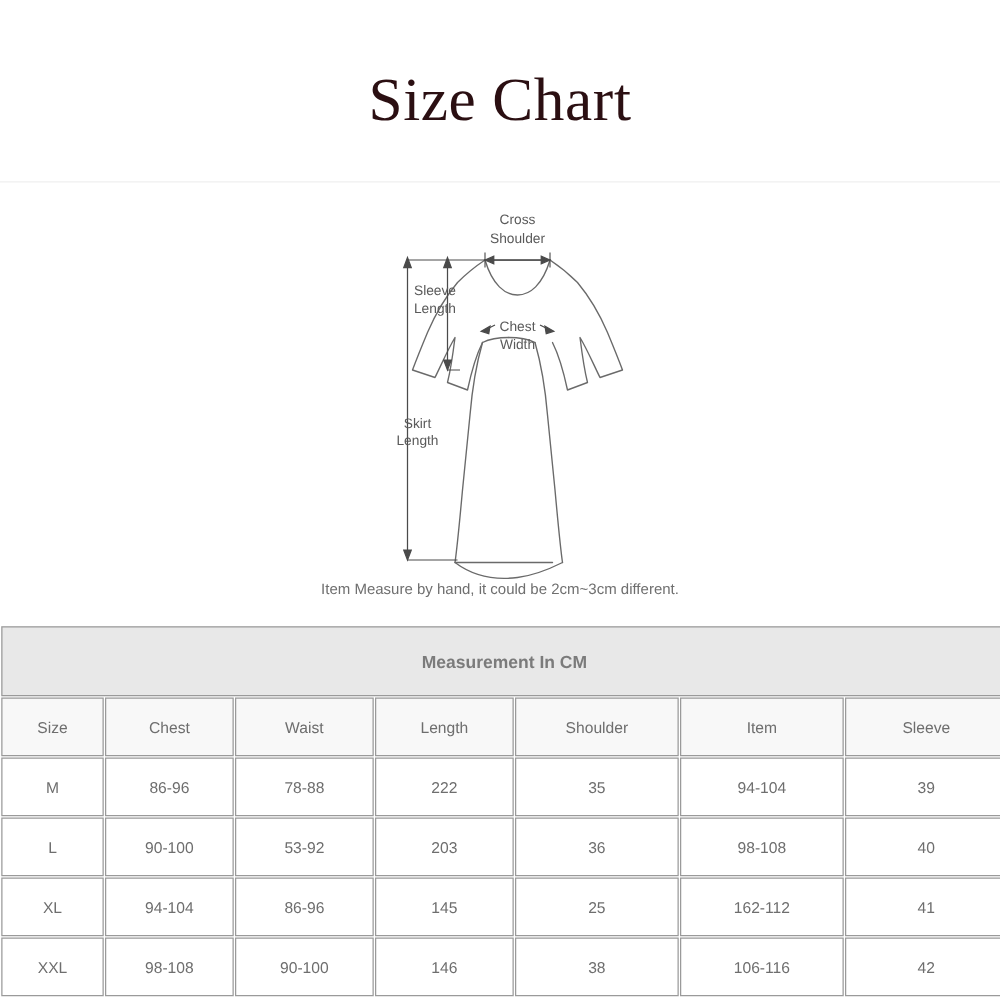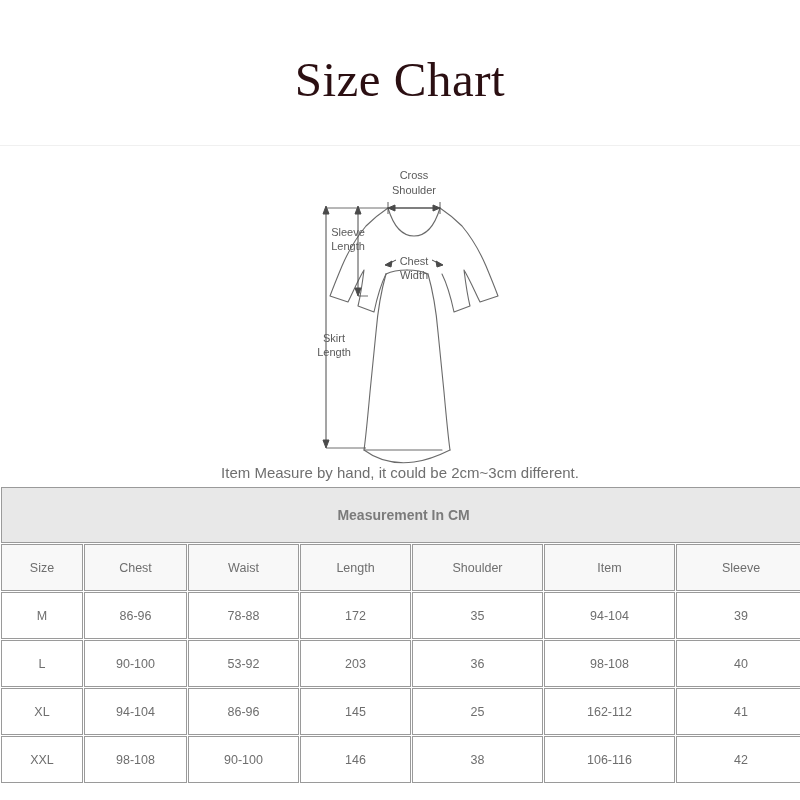--- a/index.html
+++ b/index.html
@@ -52,29 +52,29 @@
     top: 0;
     left: 0;
     display: block;
   }
   .diagram-caption {
     position: absolute;
     top: 318px;
     left: 0;
     width: 800px;
     text-align: center;
-    font-size: 15px;
+    font-size: 12px;
     color: #6f6f6f;
     font-family: "Liberation Sans", sans-serif;
   }
 
   
   .size-table-wrap {
     position: absolute;
-    top: 486px;
+    top: 500px;
     left: 0;
     width: 681px;
     height: 288px;
   }
   table.size-table {
     width: 800px;
     border-collapse: separate;
     border-spacing: 1px;
     table-layout: fixed;
   }
@@ -252,21 +252,21 @@
         <td class="head-cell">Length</td>
         <td class="head-cell">Shoulder</td>
         <td class="head-cell">Item</td>
         <td class="head-cell">Sleeve</td>
       </tr>
 
       <tr>
         <td class="body-cell size-cell">M</td>
         <td class="body-cell">86-96</td>
         <td class="body-cell">78-88</td>
-        <td class="body-cell">172</td>
+        <td class="body-cell">222</td>
         <td class="body-cell">35</td>
         <td class="body-cell">94-104</td>
         <td class="body-cell">39</td>
       </tr>
 
       <tr>
         <td class="body-cell size-cell">L</td>
         <td class="body-cell">90-100</td>
         <td class="body-cell">53-92</td>
         <td class="body-cell">203</td>

